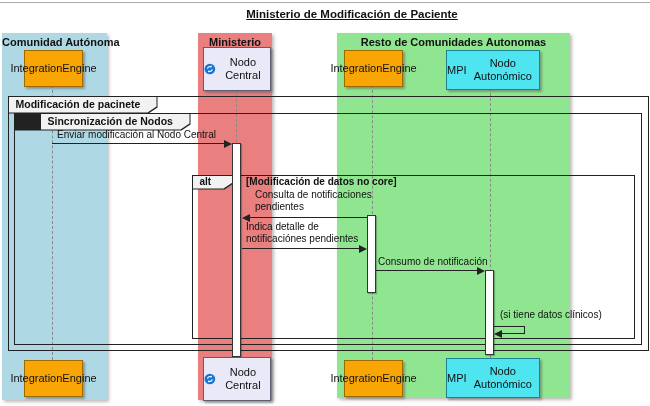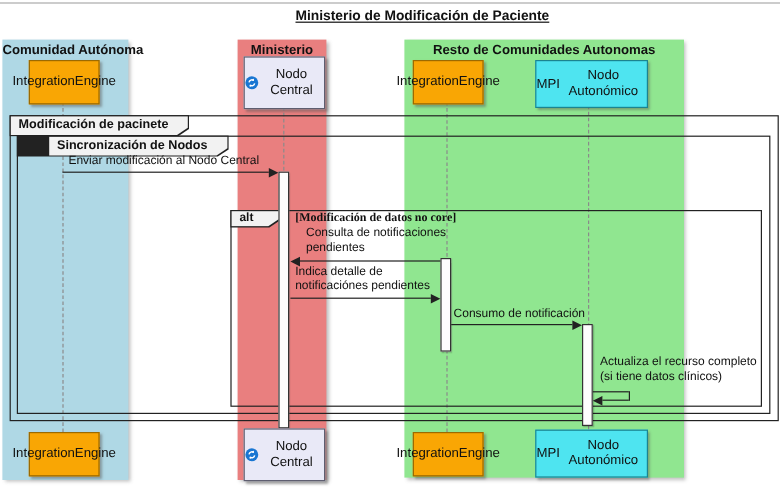--- a/index.html
+++ b/index.html
@@ -32,21 +32,21 @@
   .lifeline{width:0;border-left:1px dashed #8A8A8A;}
   
   .act{width:7px;background:#FDFDFD;border:1px solid #333;box-shadow:1px 1px 1px rgba(0,0,0,.25);}
   
   .frame{border:1.5px solid #222;}
   .tab{position:absolute;top:-1.5px;left:-1.5px;background:#222;padding:1px;
        clip-path:polygon(0 0,100% 0,100% calc(100% - 6px),calc(100% - 9px) 100%,0 100%);}
   .tab-fill{background:#F2F2F2;height:100%;display:flex;align-items:center;
        clip-path:polygon(0 0,100% 0,100% calc(100% - 6px),calc(100% - 9px) 100%,0 100%);
        font-weight:bold;font-size:10.5px;padding:0 16px 2px 7px;box-sizing:border-box;white-space:nowrap;}
-  .guard{font-weight:bold;font-size:10px;white-space:nowrap;font-family:Liberation Serif, serif;}
+  .guard{font-weight:bold;font-size:10px;white-space:nowrap;}
   
   .mline{height:0;border-top:1.3px solid #222;}
   .vline{width:0;border-left:1.3px solid #222;}
   .arrR{width:0;height:0;border-top:4px solid transparent;border-bottom:4px solid transparent;
         border-left:8px solid #222;}
   .arrL{width:0;height:0;border-top:4px solid transparent;border-bottom:4px solid transparent;
         border-right:8px solid #222;}
   .msg{font-size:10px;white-space:nowrap;line-height:12px;}
 </style>
 </head>
@@ -104,21 +104,20 @@
 
   <div class="abs msg" style="left:246px;top:221px;">Indica detalle de</div>
   <div class="abs msg" style="left:246px;top:233px;">notificaciónes pendientes</div>
   <div class="abs mline" style="left:242px;top:248px;width:117px;"></div>
   <div class="abs arrR" style="left:359px;top:245px;"></div>
 
   <div class="abs msg" style="left:378px;top:256px;">Consumo de notificación</div>
   <div class="abs mline" style="left:376px;top:270px;width:101px;"></div>
   <div class="abs arrR" style="left:477px;top:267px;"></div>
 
-  <div class="abs msg" style="left:500px;top:296px;">Actualiza el recurso completo</div>
   <div class="abs msg" style="left:500px;top:309px;">(si tiene datos clínicos)</div>
   <div class="abs mline" style="left:494px;top:326px;width:30px;"></div>
   <div class="abs vline" style="left:524px;top:326px;height:8px;"></div>
   <div class="abs mline" style="left:502px;top:333px;width:22px;"></div>
   <div class="abs arrL" style="left:494px;top:330px;"></div>
 
   <div class="abs pbox orange" style="left:24px;top:50px;width:57px;height:35px;">
     <span>Integration</span>
     <span>Engine</span>
   </div>

